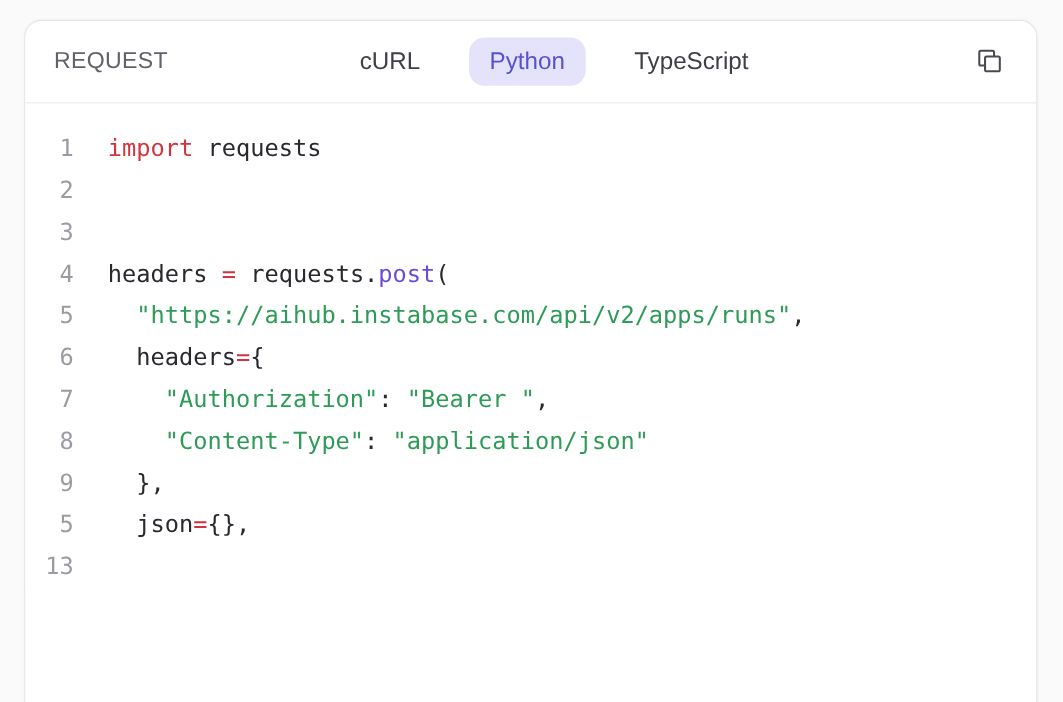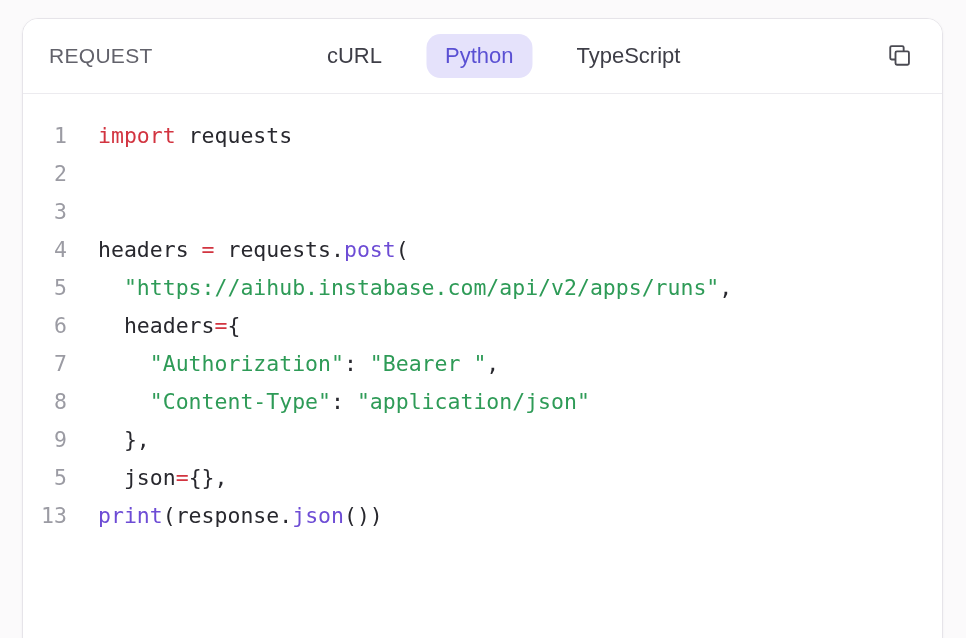--- a/index.html
+++ b/index.html
@@ -139,16 +139,15 @@
       <div class="line">
         <span class="ln">9</span>
         <span class="src"><span class="tok-plain">  },</span></span>
       </div>
       <div class="line">
         <span class="ln">5</span>
         <span class="src"><span class="tok-plain">  json</span><span class="tok-keyword">=</span><span class="tok-plain">{},</span></span>
       </div>
       <div class="line">
         <span class="ln">13</span>
-        <span class="src"><span class="tok-function">print</span><span class="tok-plain">(response.</span><span class="tok-function">json</span><span class="tok-plain">())</span></span>
       </div>
     </div>
 </div>
 
 </body></html>

